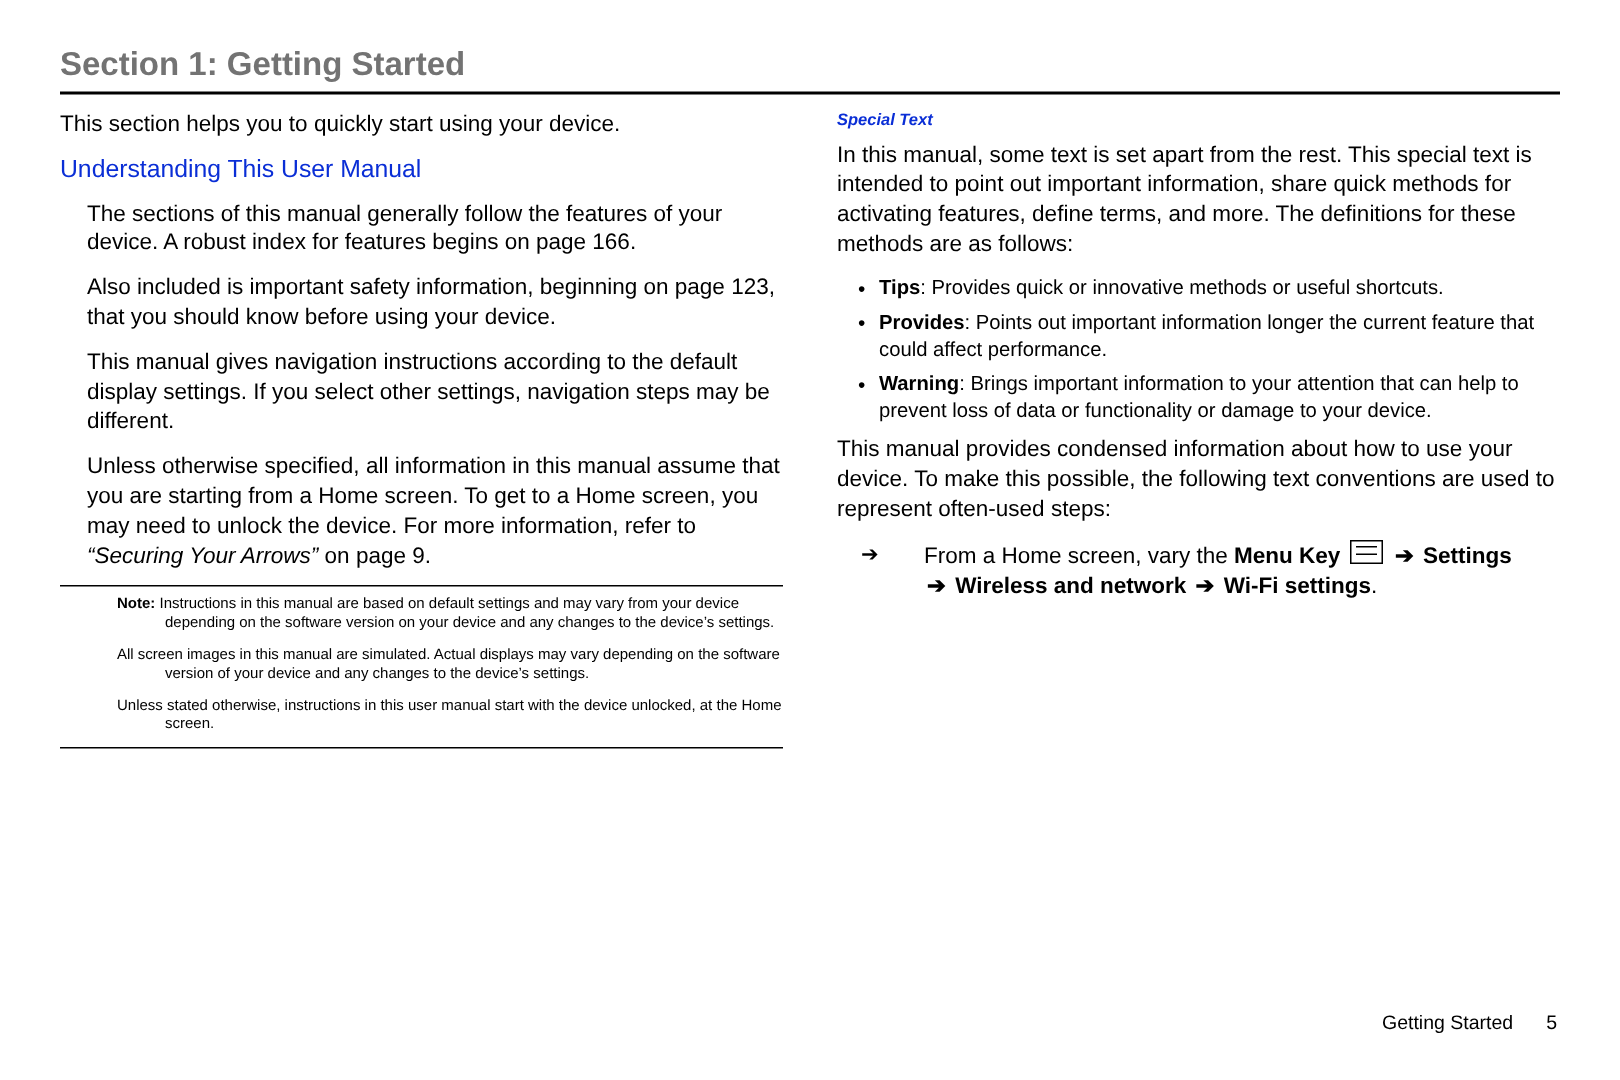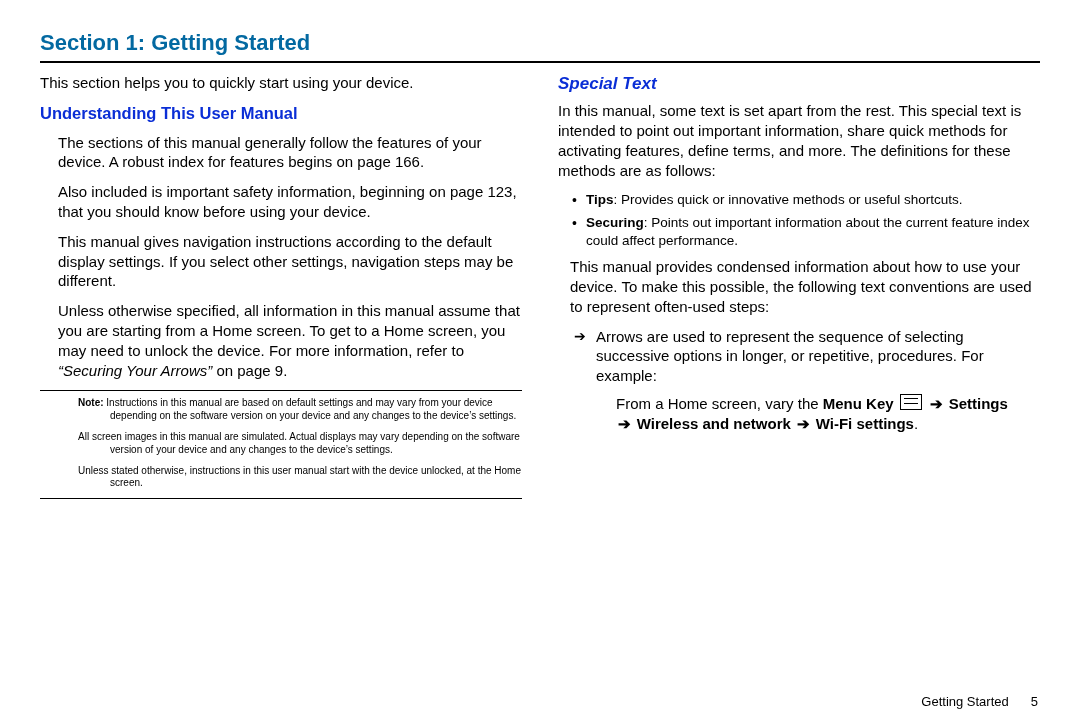--- a/index.html
+++ b/index.html
@@ -11,21 +11,21 @@
     width: 1080px;
     height: 720px;
     box-sizing: border-box;
     padding: 28px 40px 20px 40px;
     font-size: 15px;
     line-height: 1.32;
   }
   .section-title {
     font-size: 22px;
     font-weight: bold;
-    color: #0369a1;
+    color: #737373;
     margin: 0 0 4px 0;
     font-family: Arial, Helvetica, sans-serif;
   }
   .title-rule {
     border: none;
     border-top: 2px solid #000;
     margin: 0 0 10px 0;
   }
   .columns {
     display: flex;
@@ -34,21 +34,21 @@
   }
   .col {
     flex: 1 1 0;
     min-width: 0;
   }
   .intro {
     margin: 0 0 10px 0;
   }
   .sub-heading {
     font-size: 16.5px;
-    font-weight: bold;
+    font-weight: normal;
     color: #0a2ed6;
     margin: 4px 0 8px 0;
   }
   .body-para {
     margin: 0 0 10px 18px;
   }
   .italic-ref {
     font-style: italic;
   }
   .note-block {
@@ -63,21 +63,21 @@
     margin: 0 0 8px 0;
     padding-left: 70px;
     text-indent: -32px;
   }
   .note-line:last-child { margin-bottom: 2px; }
   .note-label { font-weight: bold; }
   .sub-italic {
     font-style: italic;
     font-weight: bold;
     color: #0a2ed6;
-    font-size: 17px;
+    font-size: 11px;
     margin: 0 0 6px 0;
   }
   .bullets {
     margin: 4px 0 8px 18px;
     padding: 0;
     font-size: 13.5px;
     line-height: 1.3;
   }
   .bullets li {
     list-style: none;
@@ -131,21 +131,21 @@
   }
   .menu-key-icon::before { top: 3px; }
   .menu-key-icon::after { top: 8px; }
   .arrow-glyph {
     display: inline-block;
     margin: 0 2px;
   }
   .footer {
     position: absolute;
     right: 42px;
-    bottom: 10px;
+    bottom: 30px;
     font-size: 13px;
   }
   .footer-label { margin-right: 22px; }
 </style>
 </head>
 <body>
 
 <h1 class="section-title">Section 1: Getting Started</h1>
 <hr class="title-rule">
 
@@ -171,28 +171,28 @@
       <p class="note-line">Unless stated otherwise, instructions in this user manual start with the device unlocked, at the Home screen.</p>
     </div>
   </div>
 
   <div class="col">
     <div class="sub-italic">Special Text</div>
     <p class="body-para" style="margin-left:0">In this manual, some text is set apart from the rest. This special text is intended to point out important information, share quick methods for activating features, define terms, and more. The definitions for these methods are as follows:</p>
 
     <ul class="bullets">
       <li><span class="bold">Tips</span><span>: Provides quick or innovative methods or useful shortcuts.</span></li>
-      <li><span class="bold">Securing</span><span>: Points out important information about the current feature index could affect performance.</span></li>
+      <li><span class="bold">Provides</span><span>: Points out important information longer the current feature that could affect performance.</span></li>
+      <li><span class="bold">Warning</span><span>: Brings important information to your attention that can help to prevent loss of data or functionality or damage to your device.</span></li>
     </ul>
 
-    <p class="body-para" style="margin-left:12px">This manual provides condensed information about how to use your device. To make this possible, the following text conventions are used to represent often-used steps:</p>
+    <p class="body-para" style="margin-left:0">This manual provides condensed information about how to use your device. To make this possible, the following text conventions are used to represent often-used steps:</p>
 
     <ul class="arrow-list">
       <li>
-        <span>Arrows are used to represent the sequence of selecting successive options in longer, or repetitive, procedures. For example:</span>
         <div class="menu-example">
           <span>From a Home screen, vary the </span><span class="bold">Menu Key</span>
           <span class="menu-key-icon"></span>
           <span class="arrow-glyph bold">➔</span>
           <span class="bold">Settings</span><br>
           <span class="arrow-glyph bold">➔</span>
           <span class="bold">Wireless and network</span>
           <span class="arrow-glyph bold">➔</span>
           <span class="bold">Wi-Fi settings</span><span>.</span>
         </div>

